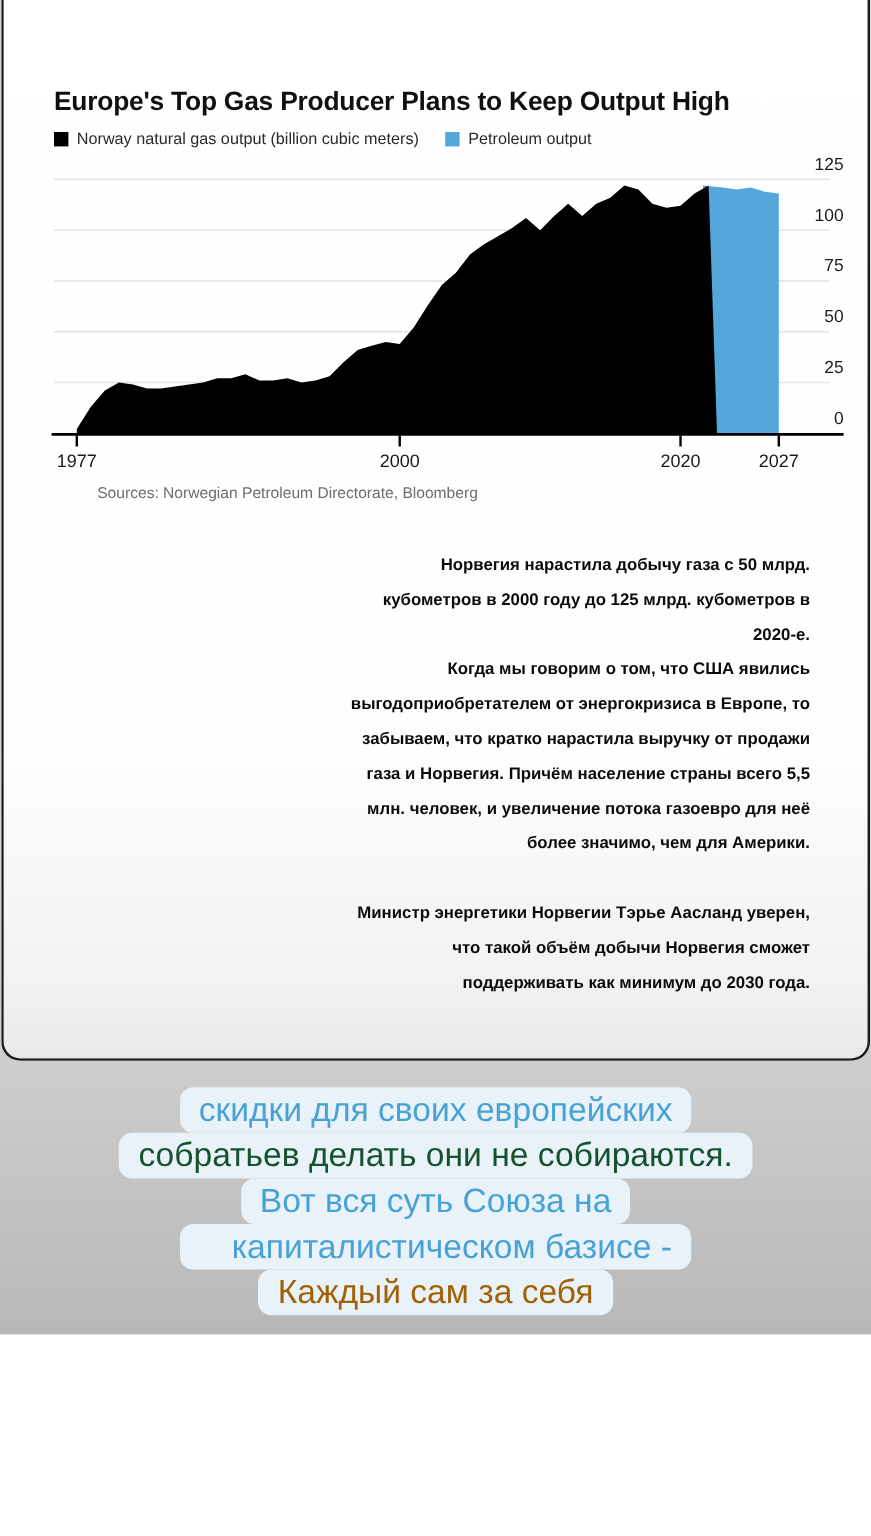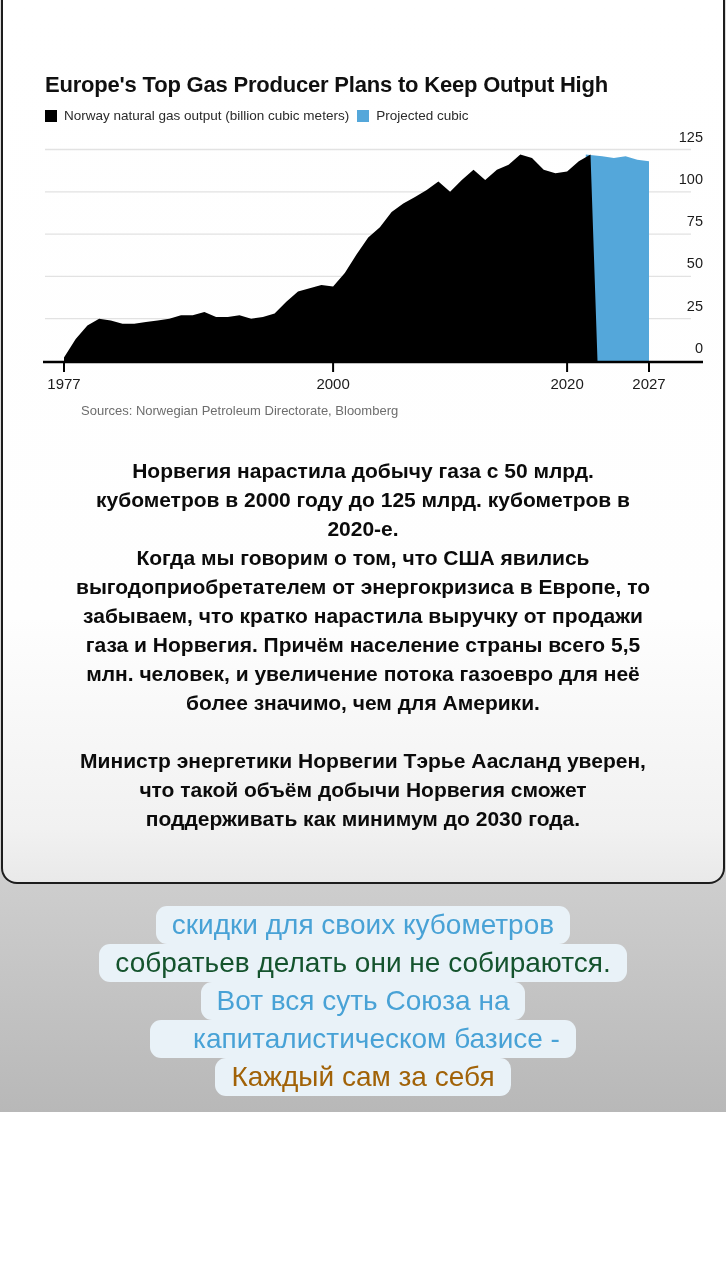--- a/index.html
+++ b/index.html
@@ -16,34 +16,34 @@
     border:2px solid #1d1d1d;border-top:none;
     border-radius:0 0 16px 16px;
     box-sizing:border-box;
   }
   .chart-title{
     position:absolute;left:42px;top:72px;
     font-size:22px;font-weight:700;color:#101010;letter-spacing:-0.2px;
   }
   .legend{
     position:absolute;left:42px;top:108px;
-    display:flex;align-items:center;gap:8px;
+    display:flex;align-items:center;gap:22px;
     font-size:13.5px;color:#2a2a2a;
   }
   .legend-item{display:flex;align-items:center;gap:7px;}
   .legend-swatch{width:12px;height:12px;display:inline-block;}
   .chart-svg{position:absolute;left:0;top:128px;width:722px;height:268px;}
   .chart-svg text{font-family:"Liberation Sans",sans-serif;}
   .sources{
     position:absolute;left:42px;top:403px;
     font-size:13px;color:#6d6d6d;margin-left:36px;
   }
   .commentary{
     position:absolute;left:48px;right:48px;top:456px;
-    text-align:center;font-size:21px;line-height:29px;font-weight:700;color:#0b0b0b;
+    text-align:right;font-size:14px;line-height:29px;font-weight:700;color:#0b0b0b;
     white-space:pre-line;
   }
   .commentary .para{margin:0;}
   .commentary .para.gap-above{margin-top:29px;}
   .story-text{
     position:absolute;left:0;right:0;top:906px;
     text-align:center;
   }
   .story-line{height:38px;}
   .story-chip{
@@ -58,21 +58,21 @@
 <div class="page">
   <div class="card">
     <div class="chart-title">Europe's Top Gas Producer Plans to Keep Output High</div>
     <div class="legend" id="legend">
         <span class="legend-item">
           <span class="legend-swatch" style="background: rgb(0, 0, 0);"></span>
           <span>Norway natural gas output (billion cubic meters)</span>
         </span>
         <span class="legend-item">
           <span class="legend-swatch" style="background: rgb(84, 167, 218);"></span>
-          <span>Projected cubic</span>
+          <span>Petroleum output</span>
         </span>
       </div>
     <svg class="chart-svg" id="chart" viewBox="0 0 722 268" preserveAspectRatio="none">
         <line x1="42" y1="190.7" x2="688" y2="190.7" stroke="#e2e2e2" stroke-width="1.3"></line>
         <line x1="42" y1="148.4" x2="688" y2="148.4" stroke="#e2e2e2" stroke-width="1.3"></line>
         <line x1="42" y1="106.1" x2="688" y2="106.1" stroke="#e2e2e2" stroke-width="1.3"></line>
         <line x1="42" y1="63.8" x2="688" y2="63.8" stroke="#e2e2e2" stroke-width="1.3"></line>
         <line x1="42" y1="21.5" x2="688" y2="21.5" stroke="#e2e2e2" stroke-width="1.3"></line>
         <polygon points="582.8,233 582.8,26.6 599.2,28.3 610.9,30 622.6,28.3 634.3,31.7 646,33.3 646,233" fill="#54a7da"></polygon>
         <polygon points="61,229.6 72.7,211 84.4,197.5 96.1,190.7 107.8,192.4 119.5,195.8 131.2,195.8 142.9,194.1 154.6,192.4 166.3,190.7 178,187.3 189.7,187.3 201.4,183.9 213.1,189 224.8,189 236.5,187.3 248.2,190.7 259.9,189 271.6,185.6 283.3,173.8 295,163.6 306.7,160.2 318.4,156.9 330.1,158.6 341.8,145 353.5,126.4 365.2,109.5 376.9,99.3 388.6,84.1 400.3,75.6 412,68.9 423.7,62.1 435.4,53.6 447.1,63.8 458.8,52 470.5,41.8 482.2,52 493.9,41.8 505.6,36.7 517.3,26.6 529,30 540.7,41.8 552.4,45.2 564.1,43.5 575.8,33.3 587.5,26.6 594.5,233 61,233" fill="#000000"></polygon>
@@ -98,19 +98,19 @@
 2020-е.</div><div class="para">Когда мы говорим о том, что США явились
 выгодоприобретателем от энергокризиса в Европе, то
 забываем, что кратко нарастила выручку от продажи
 газа и Норвегия. Причём население страны всего 5,5
 млн. человек, и увеличение потока газоевро для неё
 более значимо, чем для Америки.</div><div class="para gap-above">Министр энергетики Норвегии Тэрье Аасланд уверен,
 что такой объём добычи Норвегия сможет
 поддерживать как минимум до 2030 года.</div></div>
   </div>
   <div class="story-text" id="storyText">
-      <div class="story-line"><span class="story-chip" style="background: rgb(233, 242, 248); color: rgb(72, 162, 214);">скидки для своих кубометров</span></div>
+      <div class="story-line"><span class="story-chip" style="background: rgb(233, 242, 248); color: rgb(72, 162, 214);">скидки для своих европейских</span></div>
       <div class="story-line"><span class="story-chip" style="background: rgb(233, 242, 248); color: #14532d;">собратьев делать они не собираются.</span></div>
       <div class="story-line"><span class="story-chip" style="background: rgb(233, 242, 248); color: rgb(72, 162, 214);">Вот вся суть Союза на</span></div>
       <div class="story-line"><span class="story-chip" style="background: rgb(233, 242, 248); color: rgb(72, 162, 214); padding-left: 43px;">капиталистическом базисе -</span></div>
       <div class="story-line"><span class="story-chip" style="background: rgb(233, 242, 248); color: #a16207;">Каждый сам за себя</span></div>
     </div>
 </div>
 
 </body></html>

